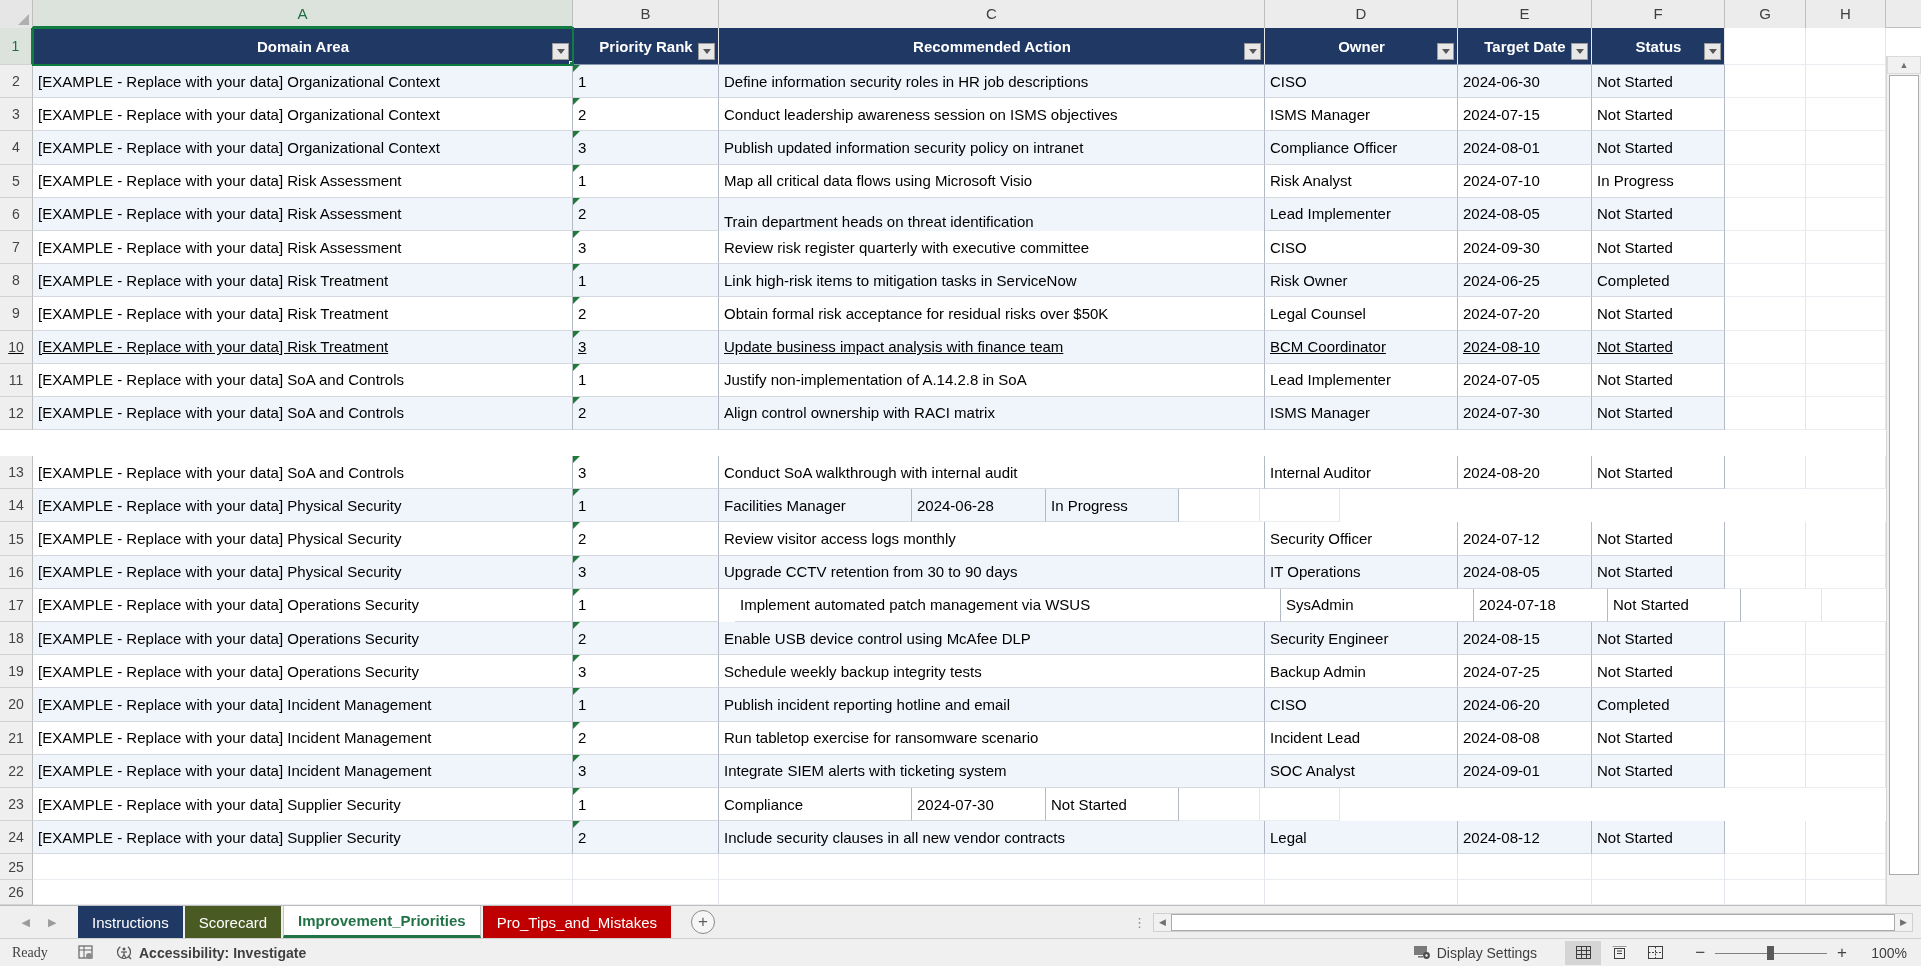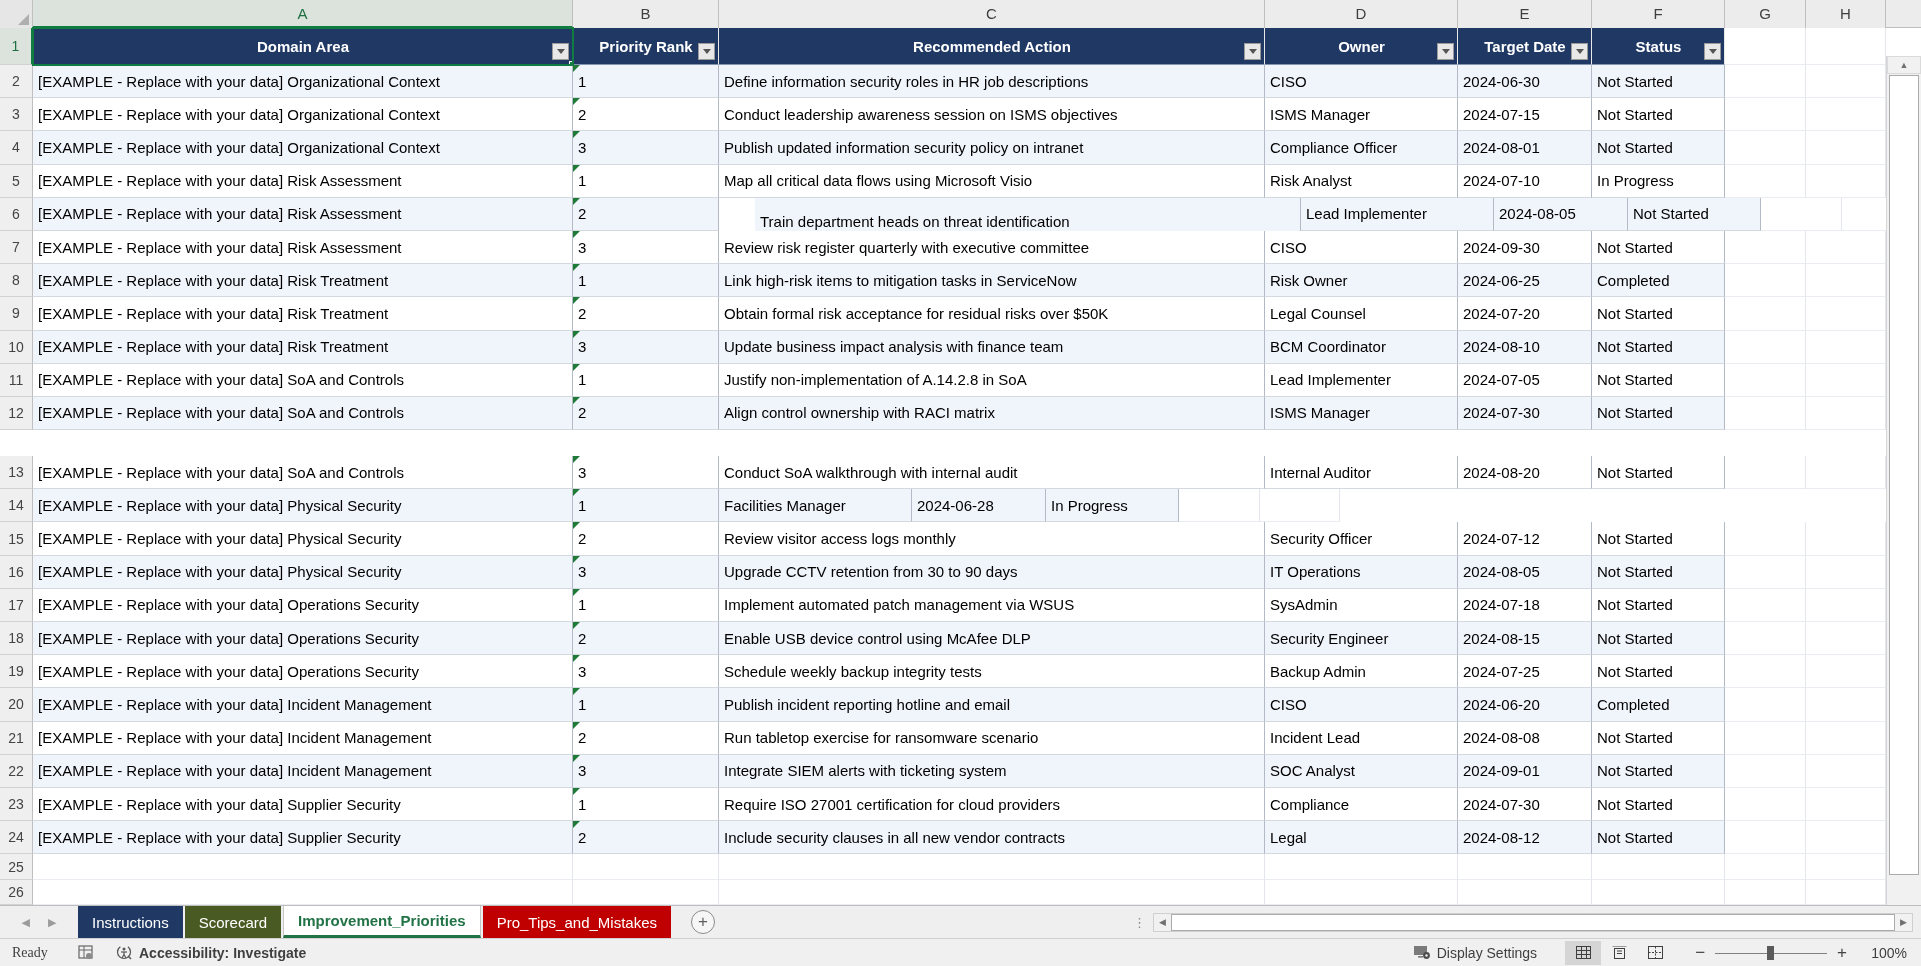--- a/index.html
+++ b/index.html
@@ -194,21 +194,21 @@
           <div class="cell" style="width: 193px; height: 33.2px;">Risk Analyst</div>
           <div class="cell" style="width: 134px; height: 33.2px;">2024-07-10</div>
           <div class="cell" style="width: 133px; height: 33.2px;">In Progress</div>
           <div class="ghost" style="width: 81px; height: 33.2px;"></div>
           <div class="ghost" style="width: 80px; height: 33.2px;"></div>
         </div>
         <div class="row dr band" style="height: 33.2px;">
           <div class="rh">6</div>
           <div class="cell" style="width: 540px; height: 33.2px;">[EXAMPLE - Replace with your data] Risk Assessment</div>
           <div class="cell" style="width: 146px; height: 33.2px;">2<div class="greentri"></div></div>
-          <div class="cell" style="width: 546px; height: 48px; margin-left: 36px;">Train department heads on threat identification</div>
+          <div class="cell" style="width: 546px; height: 48px;">Train department heads on threat identification</div>
           <div class="cell" style="width: 193px; height: 33.2px;">Lead Implementer</div>
           <div class="cell" style="width: 134px; height: 33.2px;">2024-08-05</div>
           <div class="cell" style="width: 133px; height: 33.2px;">Not Started</div>
           <div class="ghost" style="width: 81px; height: 33.2px;"></div>
           <div class="ghost" style="width: 80px; height: 33.2px;"></div>
         </div>
         <div class="row dr" style="height: 33.2px;">
           <div class="rh">7</div>
           <div class="cell" style="width: 540px; height: 33.2px;">[EXAMPLE - Replace with your data] Risk Assessment</div>
           <div class="cell" style="width: 146px; height: 33.2px;">3<div class="greentri"></div></div>
@@ -234,21 +234,21 @@
           <div class="rh">9</div>
           <div class="cell" style="width: 540px; height: 33.2px;">[EXAMPLE - Replace with your data] Risk Treatment</div>
           <div class="cell" style="width: 146px; height: 33.2px;">2<div class="greentri"></div></div>
           <div class="cell" style="width: 546px; height: 33.2px;">Obtain formal risk acceptance for residual risks over $50K</div>
           <div class="cell" style="width: 193px; height: 33.2px;">Legal Counsel</div>
           <div class="cell" style="width: 134px; height: 33.2px;">2024-07-20</div>
           <div class="cell" style="width: 133px; height: 33.2px;">Not Started</div>
           <div class="ghost" style="width: 81px; height: 33.2px;"></div>
           <div class="ghost" style="width: 80px; height: 33.2px;"></div>
         </div>
-        <div class="row dr band" style="height: 33.2px;">
+        <div class="row dr band" style="height: 33.2px; text-decoration: underline;">
           <div class="rh">10</div>
           <div class="cell" style="width: 540px; height: 33.2px;">[EXAMPLE - Replace with your data] Risk Treatment</div>
           <div class="cell" style="width: 146px; height: 33.2px;">3<div class="greentri"></div></div>
           <div class="cell" style="width: 546px; height: 33.2px;">Update business impact analysis with finance team</div>
           <div class="cell" style="width: 193px; height: 33.2px;">BCM Coordinator</div>
           <div class="cell" style="width: 134px; height: 33.2px;">2024-08-10</div>
           <div class="cell" style="width: 133px; height: 33.2px;">Not Started</div>
           <div class="ghost" style="width: 81px; height: 33.2px;"></div>
           <div class="ghost" style="width: 80px; height: 33.2px;"></div>
         </div>
@@ -314,21 +314,21 @@
           <div class="cell" style="width: 193px; height: 33.2px;">IT Operations</div>
           <div class="cell" style="width: 134px; height: 33.2px;">2024-08-05</div>
           <div class="cell" style="width: 133px; height: 33.2px;">Not Started</div>
           <div class="ghost" style="width: 81px; height: 33.2px;"></div>
           <div class="ghost" style="width: 80px; height: 33.2px;"></div>
         </div>
         <div class="row dr" style="height: 33.2px;">
           <div class="rh">17</div>
           <div class="cell" style="width: 540px; height: 33.2px;">[EXAMPLE - Replace with your data] Operations Security</div>
           <div class="cell" style="width: 146px; height: 33.2px;">1<div class="greentri"></div></div>
-          <div class="cell" style="width: 546px; height: 33.2px;">Implement automated patch management via WSUS</div>
+          <div class="cell" style="width: 546px; height: 33.2px; margin-left: 16px;">Implement automated patch management via WSUS</div>
           <div class="cell" style="width: 193px; height: 33.2px;">SysAdmin</div>
           <div class="cell" style="width: 134px; height: 33.2px;">2024-07-18</div>
           <div class="cell" style="width: 133px; height: 33.2px;">Not Started</div>
           <div class="ghost" style="width: 81px; height: 33.2px;"></div>
           <div class="ghost" style="width: 80px; height: 33.2px;"></div>
         </div>
         <div class="row dr band" style="height: 33.2px;">
           <div class="rh">18</div>
           <div class="cell" style="width: 540px; height: 33.2px;">[EXAMPLE - Replace with your data] Operations Security</div>
           <div class="cell" style="width: 146px; height: 33.2px;">2<div class="greentri"></div></div>
@@ -380,21 +380,20 @@
           <div class="cell" style="width: 193px; height: 33.2px;">SOC Analyst</div>
           <div class="cell" style="width: 134px; height: 33.2px;">2024-09-01</div>
           <div class="cell" style="width: 133px; height: 33.2px;">Not Started</div>
           <div class="ghost" style="width: 81px; height: 33.2px;"></div>
           <div class="ghost" style="width: 80px; height: 33.2px;"></div>
         </div>
         <div class="row dr" style="height: 33.2px;">
           <div class="rh">23</div>
           <div class="cell" style="width: 540px; height: 33.2px;">[EXAMPLE - Replace with your data] Supplier Security</div>
           <div class="cell" style="width: 146px; height: 33.2px;">1<div class="greentri"></div></div>
-          <div class="cell" style="width: 546px; height: 33.2px;">Require ISO 27001 certification for cloud providers</div>
           <div class="cell" style="width: 193px; height: 33.2px;">Compliance</div>
           <div class="cell" style="width: 134px; height: 33.2px;">2024-07-30</div>
           <div class="cell" style="width: 133px; height: 33.2px;">Not Started</div>
           <div class="ghost" style="width: 81px; height: 33.2px;"></div>
           <div class="ghost" style="width: 80px; height: 33.2px;"></div>
         </div>
         <div class="row dr band" style="height: 33.2px;">
           <div class="rh">24</div>
           <div class="cell" style="width: 540px; height: 33.2px;">[EXAMPLE - Replace with your data] Supplier Security</div>
           <div class="cell" style="width: 146px; height: 33.2px;">2<div class="greentri"></div></div>

